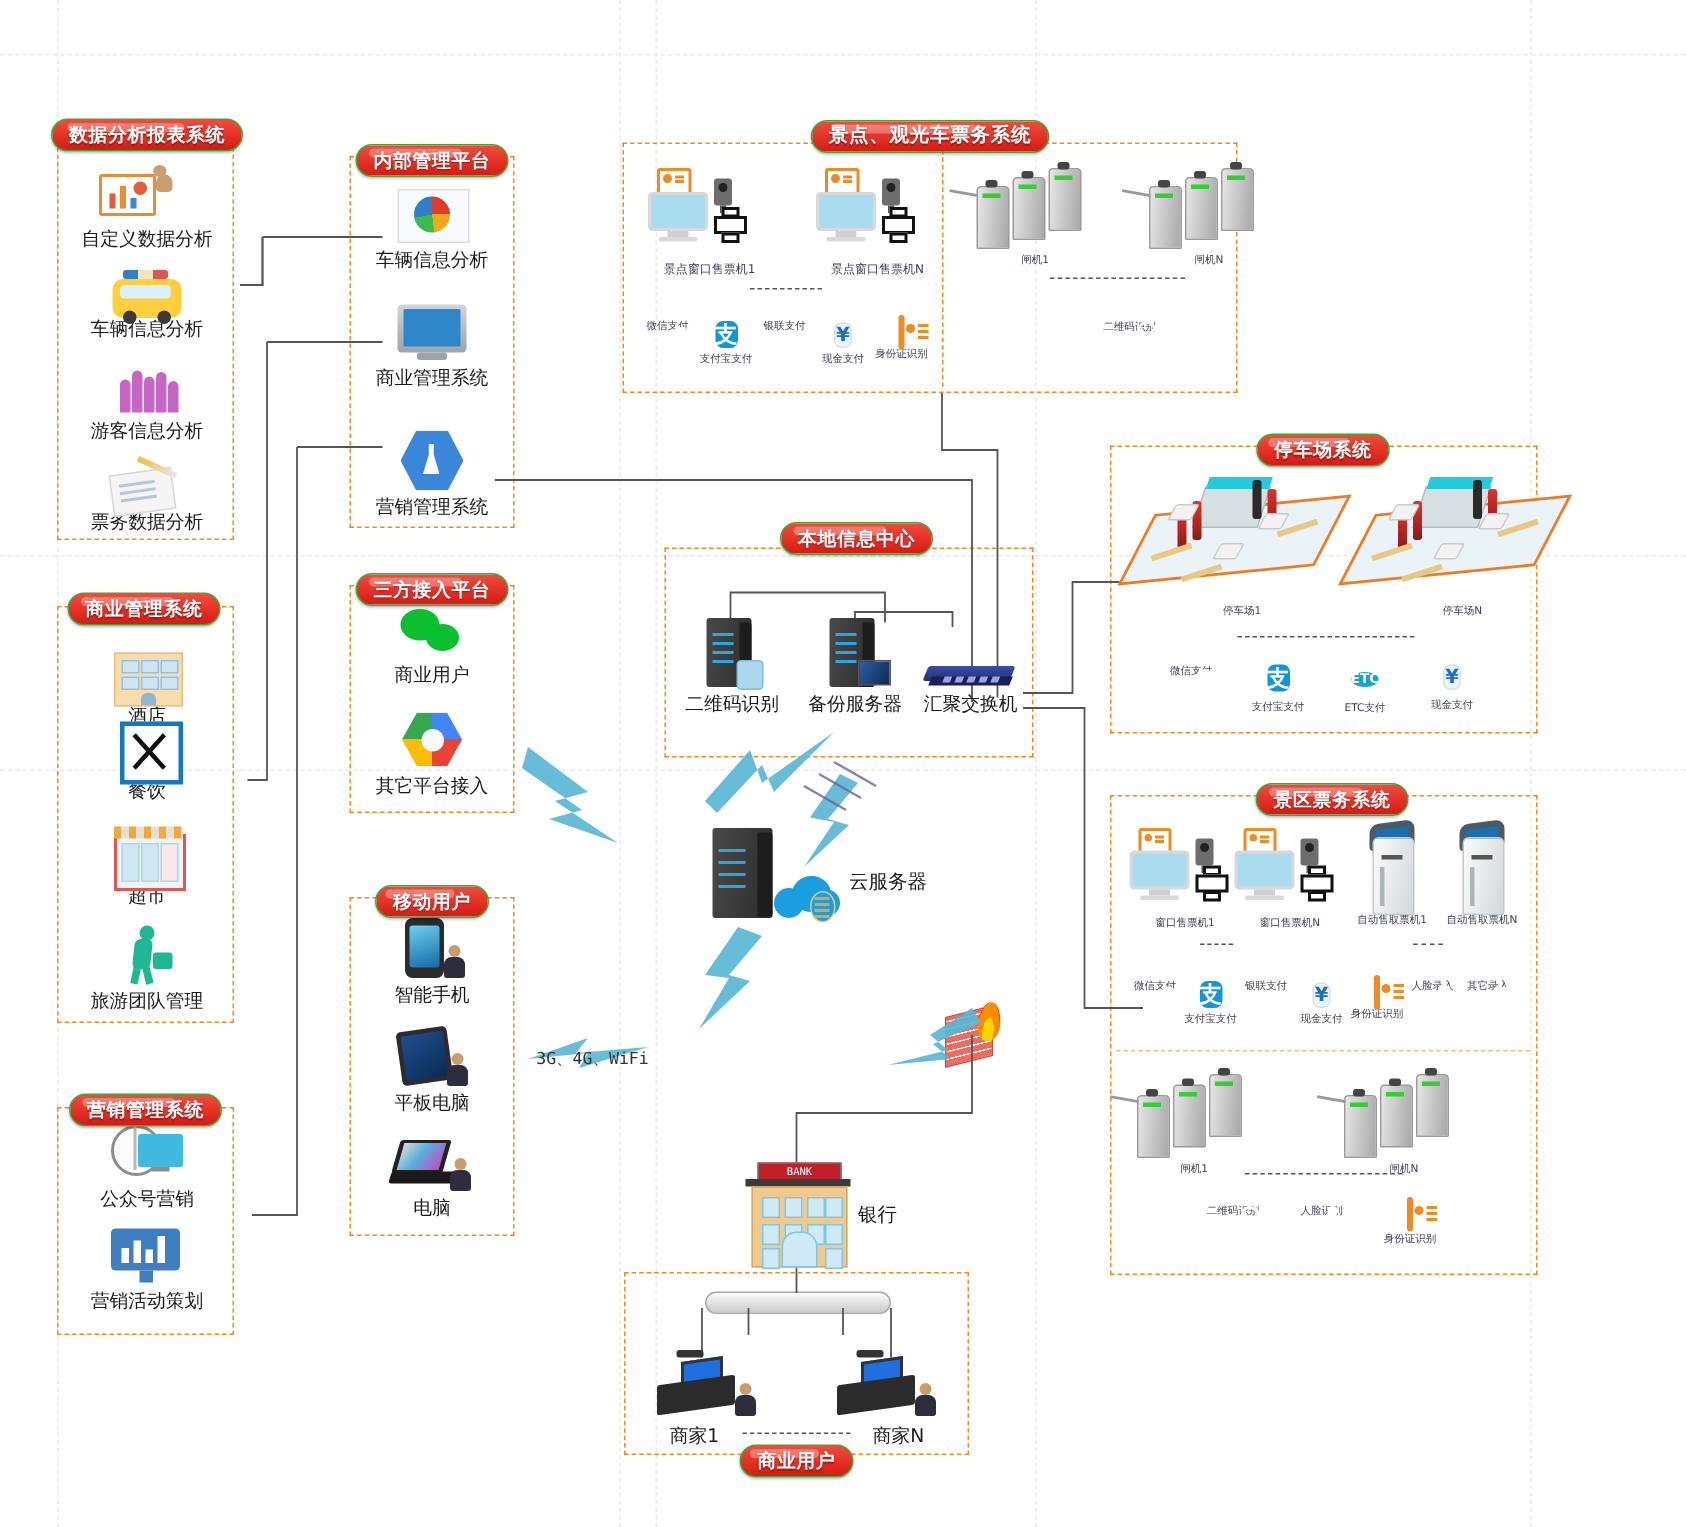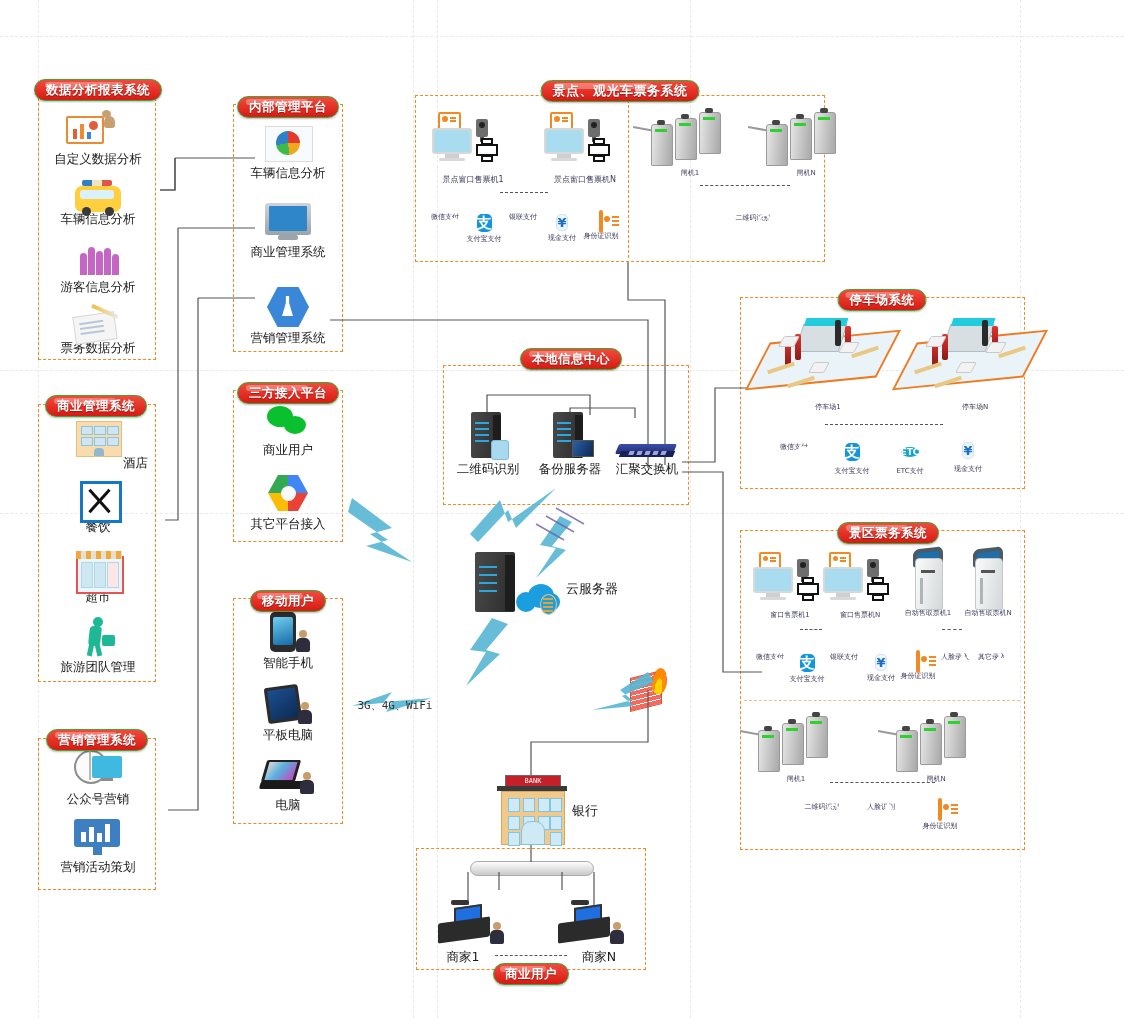--- a/index.html
+++ b/index.html
@@ -331,21 +331,21 @@
           <i style="top:16px;"></i>
         <span class="pen"></span>
       </span>
     </span>
     <span class="lab">票务数据分析</span>
   </div>
 
   <div class="panel" style="left:38px;top:404px;width:118px;height:278px;"></div>
   <div class="badge" style="left:96px;top:395px;">商业管理系统</div>
 
-  <div class="node" style="left:48px;top:414px;width:100px;text-align:right;">
+  <div class="node" style="left:48px;top:428px;width:100px;">
     <span class="ico" style="display:block;height:40px;position:relative;">
       <span class="pic-hotel" style="position:absolute;left:28px;top:3px;">
         <i style="left:4px;top:4px;"></i>
           <i style="left:17px;top:4px;"></i>
           <i style="left:30px;top:4px;"></i>
         <i style="left:4px;top:15px;"></i>
           <i style="left:17px;top:15px;"></i>
           <i style="left:30px;top:15px;"></i>
         <span class="dr"></span>
       </span>

